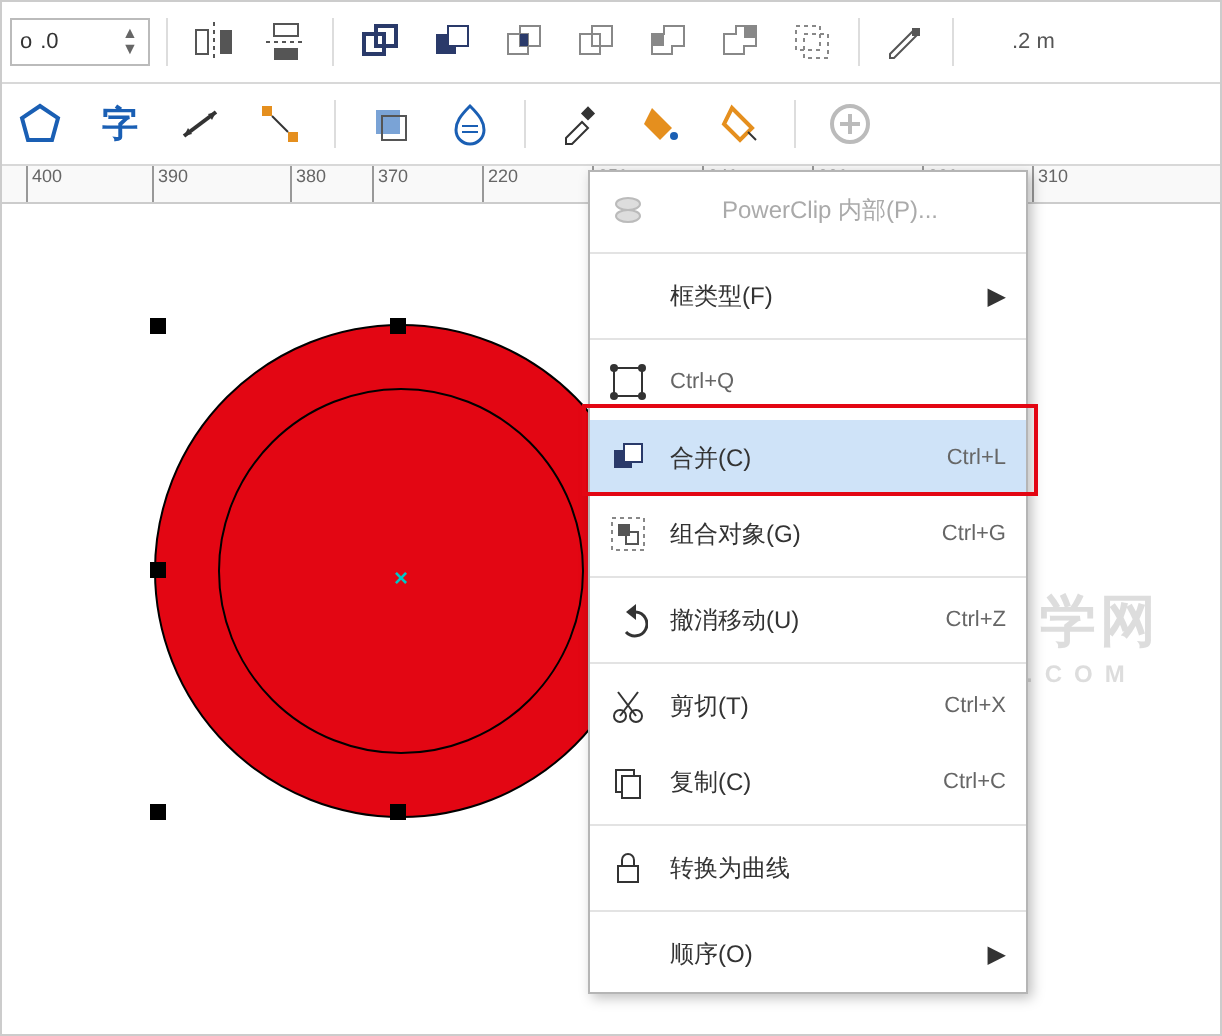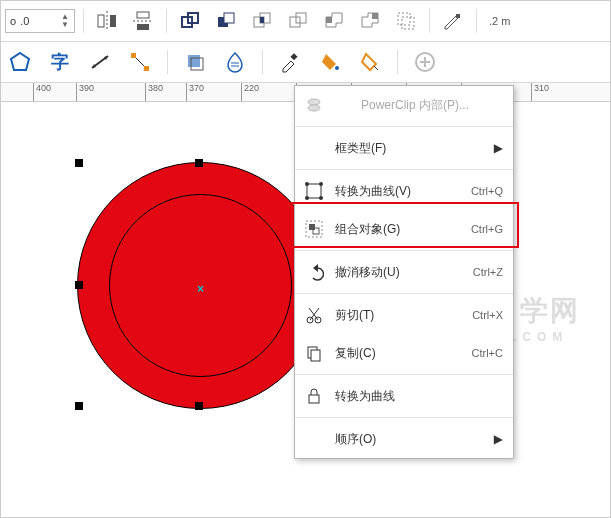--- a/index.html
+++ b/index.html
@@ -4,21 +4,21 @@
 <style>
   html,body{margin:0;padding:0;font-family:"Microsoft YaHei","Segoe UI",sans-serif;font-size:12px;background:#fff;color:#333;}
   .root{width:611px;height:518px;position:relative;overflow:hidden;border:1px solid #ccc;box-sizing:border-box;}
   .toolbar{display:flex;align-items:center;height:40px;border-bottom:1px solid #d8d8d8;padding:0 4px;gap:6px;}
   .toolbar2{display:flex;align-items:center;height:40px;border-bottom:1px solid #d8d8d8;padding:0 4px;gap:10px;}
   .tbtn{width:28px;height:28px;display:flex;align-items:center;justify-content:center;border:1px solid transparent;border-radius:2px;background:#fff;}
   .sep{width:1px;height:24px;background:#ddd;margin:0 2px;}
   .numbox{display:flex;align-items:center;border:1px solid #bbb;height:22px;width:60px;padding:0 4px;font-size:11px;background:#fff;}
   .spin{display:flex;flex-direction:column;margin-left:auto;}
   .spin div{width:10px;height:8px;font-size:8px;line-height:8px;text-align:center;color:#666;}
-  .label-right{font-size:11px;color:#555;margin-left:4px;}
+  .label-right{font-size:11px;color:#555;margin-left:21px;}
   .ruler{height:18px;background:#f9f9f9;border-bottom:1px solid #ccc;position:relative;font-size:9px;color:#666;}
   .ruler .tick{position:absolute;top:0;height:100%;border-left:1px solid #999;padding-left:2px;}
   .canvas-area{position:relative;width:100%;height:420px;background:#fff;overflow:hidden;}
   .big-circle{position:absolute;left:76px;top:60px;width:245px;height:245px;border-radius:50%;background:#e30613;border:1px solid #000;}
   .small-circle{position:absolute;left:108px;top:92px;width:181px;height:181px;border-radius:50%;border:1px solid #000;}
   .handle{position:absolute;width:8px;height:8px;background:#000;}
   .center-x{position:absolute;left:196px;top:180px;color:#00c8c8;font-weight:bold;font-size:12px;}
   .watermark{position:absolute;right:30px;top:190px;font-size:28px;font-weight:bold;color:rgba(120,120,120,0.25);letter-spacing:2px;pointer-events:none;}
   .watermark .sub{font-size:12px;letter-spacing:6px;display:block;text-align:center;}
   .ctx-menu{position:absolute;left:293px;top:84px;width:218px;background:#fff;border:1px solid #b5b5b5;box-shadow:2px 2px 6px rgba(0,0,0,0.25);}
@@ -175,30 +175,30 @@
   <div class="tbtn">
         <svg class="ricon" viewBox="0 0 24 24">
           <circle cx="12" cy="12" r="9" fill="none" stroke="#bbb" stroke-width="2"></circle>
           <line x1="12" y1="7" x2="12" y2="17" stroke="#bbb" stroke-width="2"></line>
           <line x1="7" y1="12" x2="17" y2="12" stroke="#bbb" stroke-width="2"></line>
         </svg>
       </div>
 </div>
 
 <div class="ruler">
-  <div class="tick" style="left:32px"><span>400</span></div>
+  <div class="tick" style="left:12px"><span>400</span></div>
   <div class="tick" style="left:75px"><span>390</span></div>
   <div class="tick" style="left:144px"><span>380</span></div>
   <div class="tick" style="left:185px"><span>370</span></div>
   <div class="tick" style="left:240px"><span>220</span></div>
   <div class="tick" style="left:295px"><span>350</span></div>
   <div class="tick" style="left:350px"><span>340</span></div>
   <div class="tick" style="left:405px"><span>330</span></div>
   <div class="tick" style="left:460px"><span>320</span></div>
-  <div class="tick" style="left:530px"><span>310</span></div>
+  <div class="tick" style="left:515px"><span>310</span></div>
 </div>
 
 <div class="canvas-area">
   <div class="big-circle"></div>
   <div class="small-circle"></div>
   <div class="center-x">×</div>
 
   <div class="handle" style="left:74px;top:57px"></div>
   <div class="handle" style="left:194px;top:57px"></div>
   <div class="handle" style="left:315px;top:57px"></div>
@@ -234,22 +234,31 @@
   <div class="mi">
     <span class="ico">
           <svg width="20" height="20" viewBox="0 0 20 20">
             <rect x="3" y="3" width="14" height="14" fill="none" stroke="#333"></rect>
             <circle cx="3" cy="3" r="2" fill="#333"></circle>
             <circle cx="17" cy="3" r="2" fill="#333"></circle>
             <circle cx="3" cy="17" r="2" fill="#333"></circle>
             <circle cx="17" cy="17" r="2" fill="#333"></circle>
           </svg>
         </span>
-    <span class="lbl">转换为曲线(V)</span>
     <span class="sc">Ctrl+Q</span>
+  </div>
+  <div class="mi hl">
+    <span class="ico">
+          <svg width="20" height="20" viewBox="0 0 20 20">
+            <rect x="3" y="6" width="9" height="9" fill="#2a3a6a"></rect>
+            <rect x="8" y="3" width="9" height="9" fill="#fff" stroke="#2a3a6a"></rect>
+          </svg>
+        </span>
+    <span class="lbl">合并(C)</span>
+    <span class="sc">Ctrl+L</span>
   </div>
   <div class="mi">
     <span class="ico">
           <svg width="20" height="20" viewBox="0 0 20 20">
             <rect x="2" y="2" width="16" height="16" fill="none" stroke="#888" stroke-dasharray="2 2"></rect>
             <rect x="5" y="5" width="6" height="6" fill="#555"></rect>
             <rect x="9" y="9" width="6" height="6" fill="none" stroke="#555"></rect>
           </svg>
         </span>
     <span class="lbl">组合对象(G)</span>

